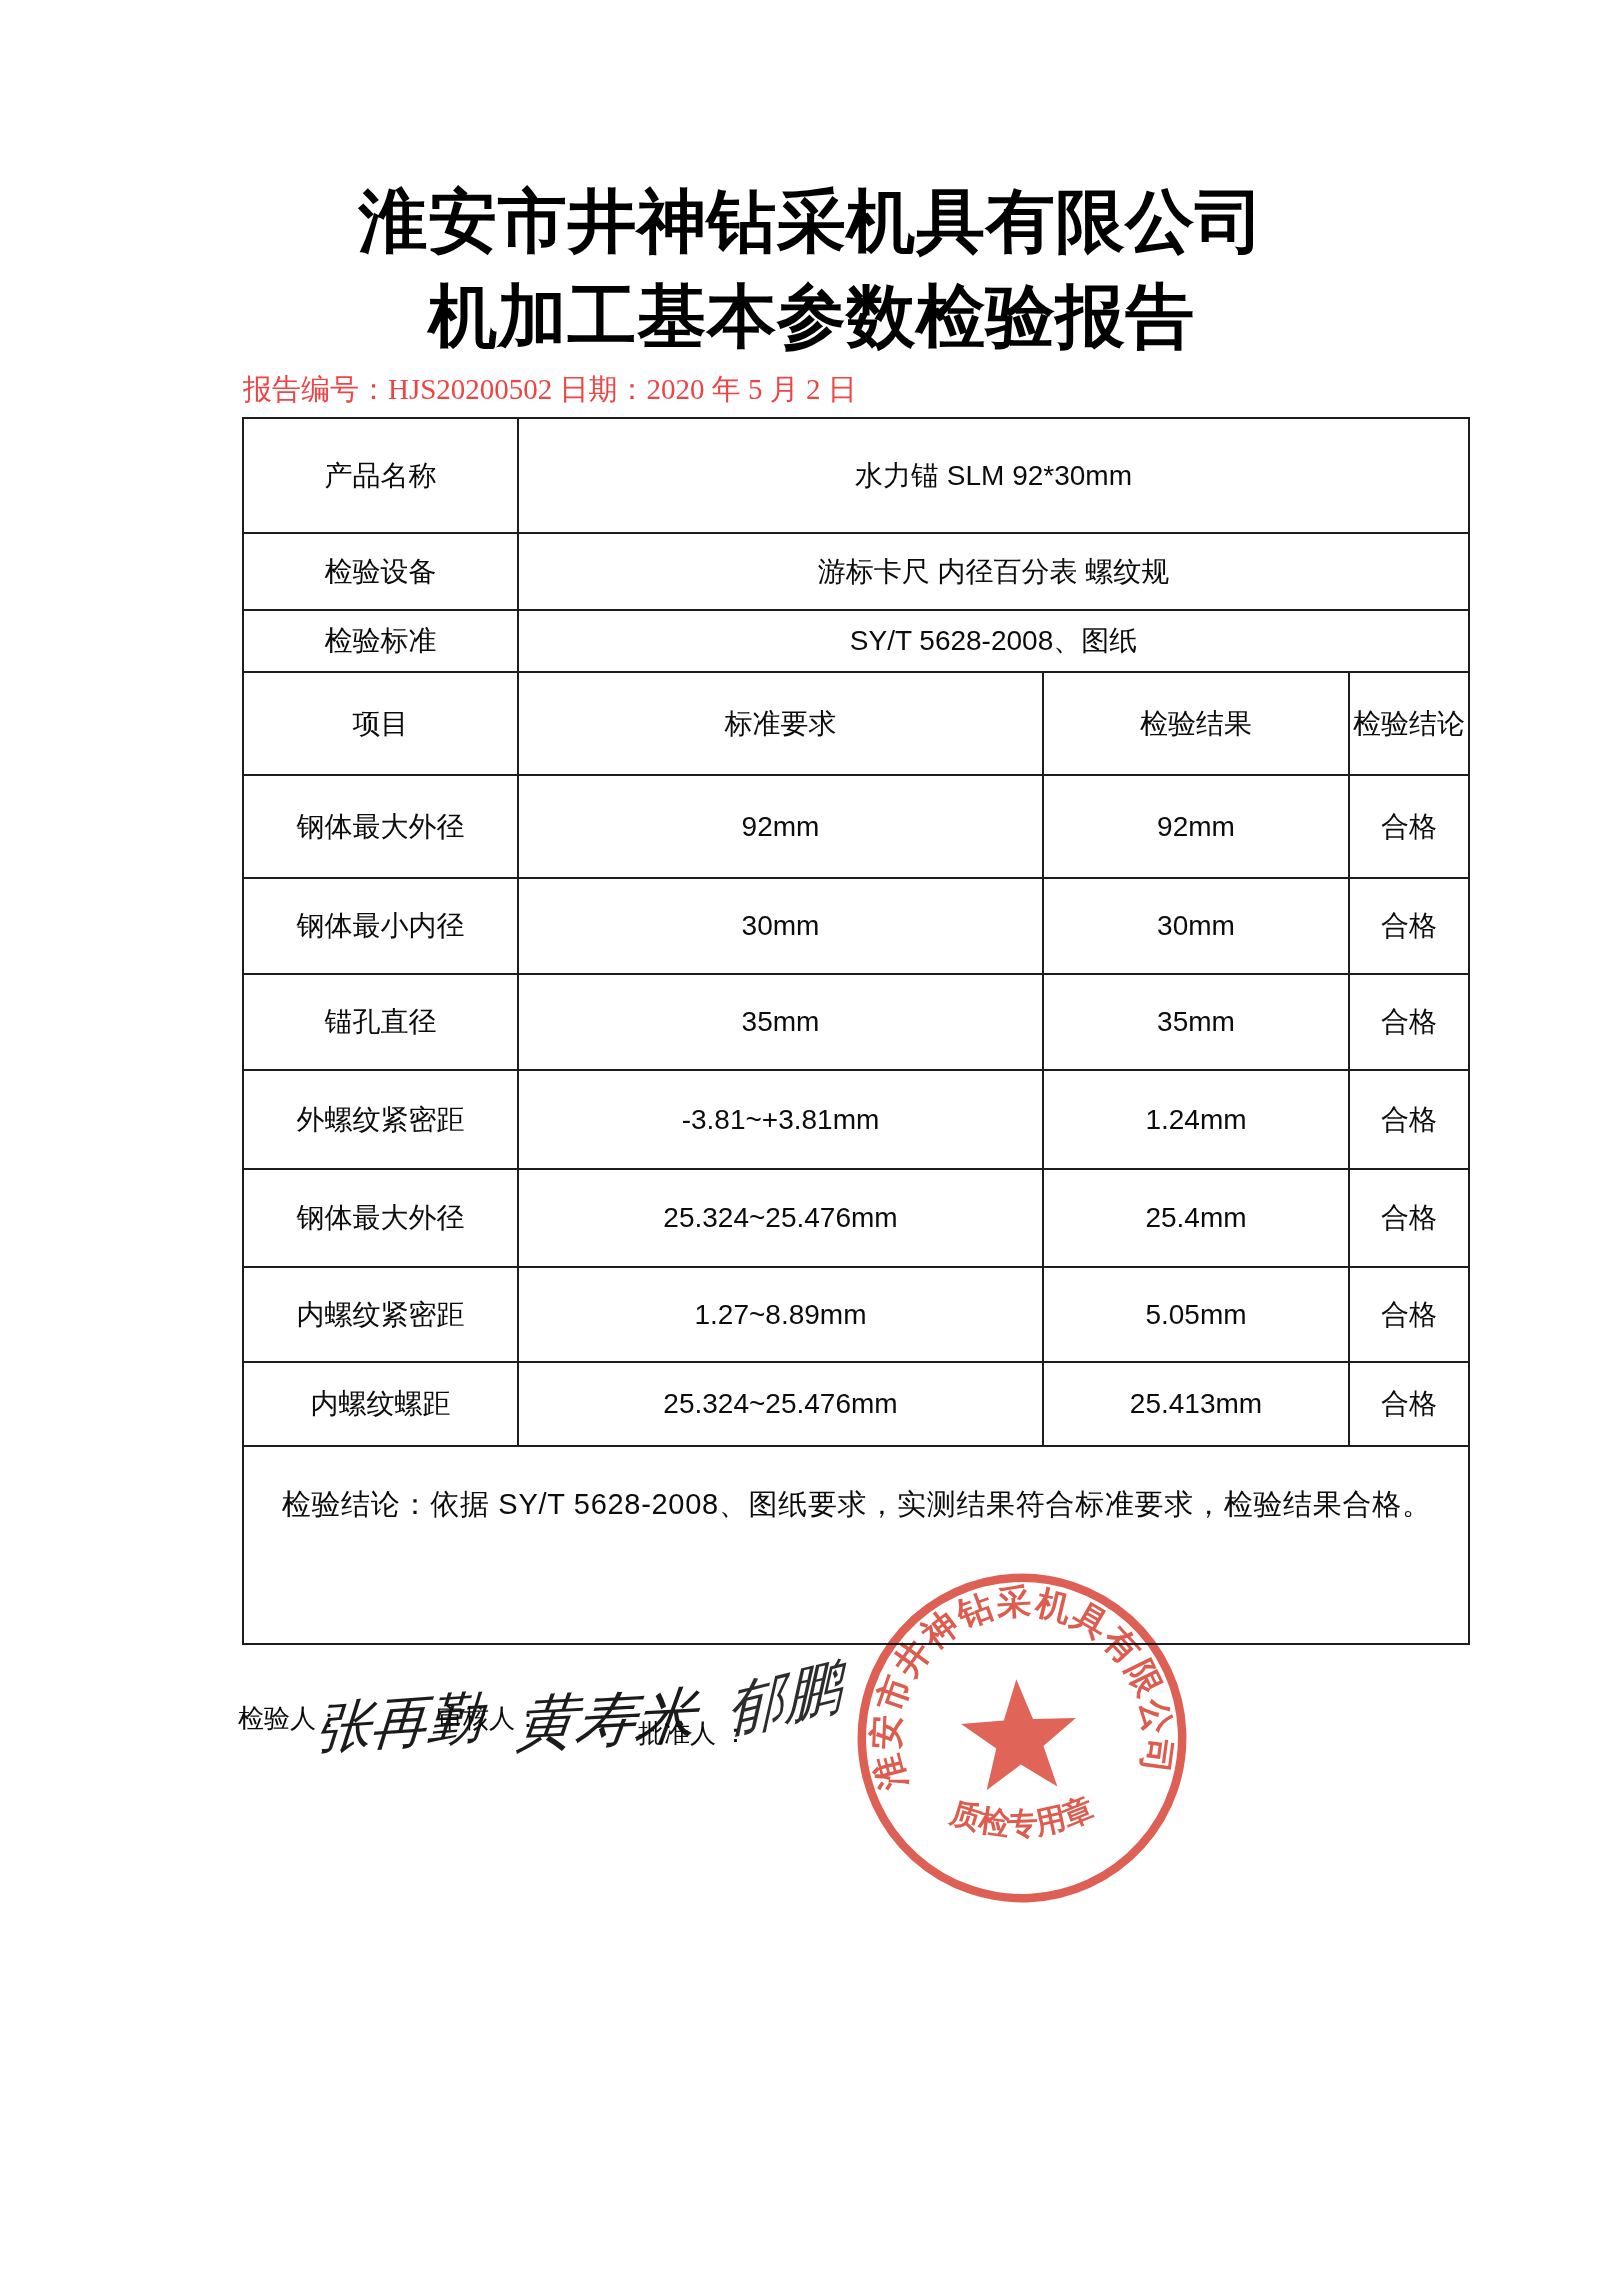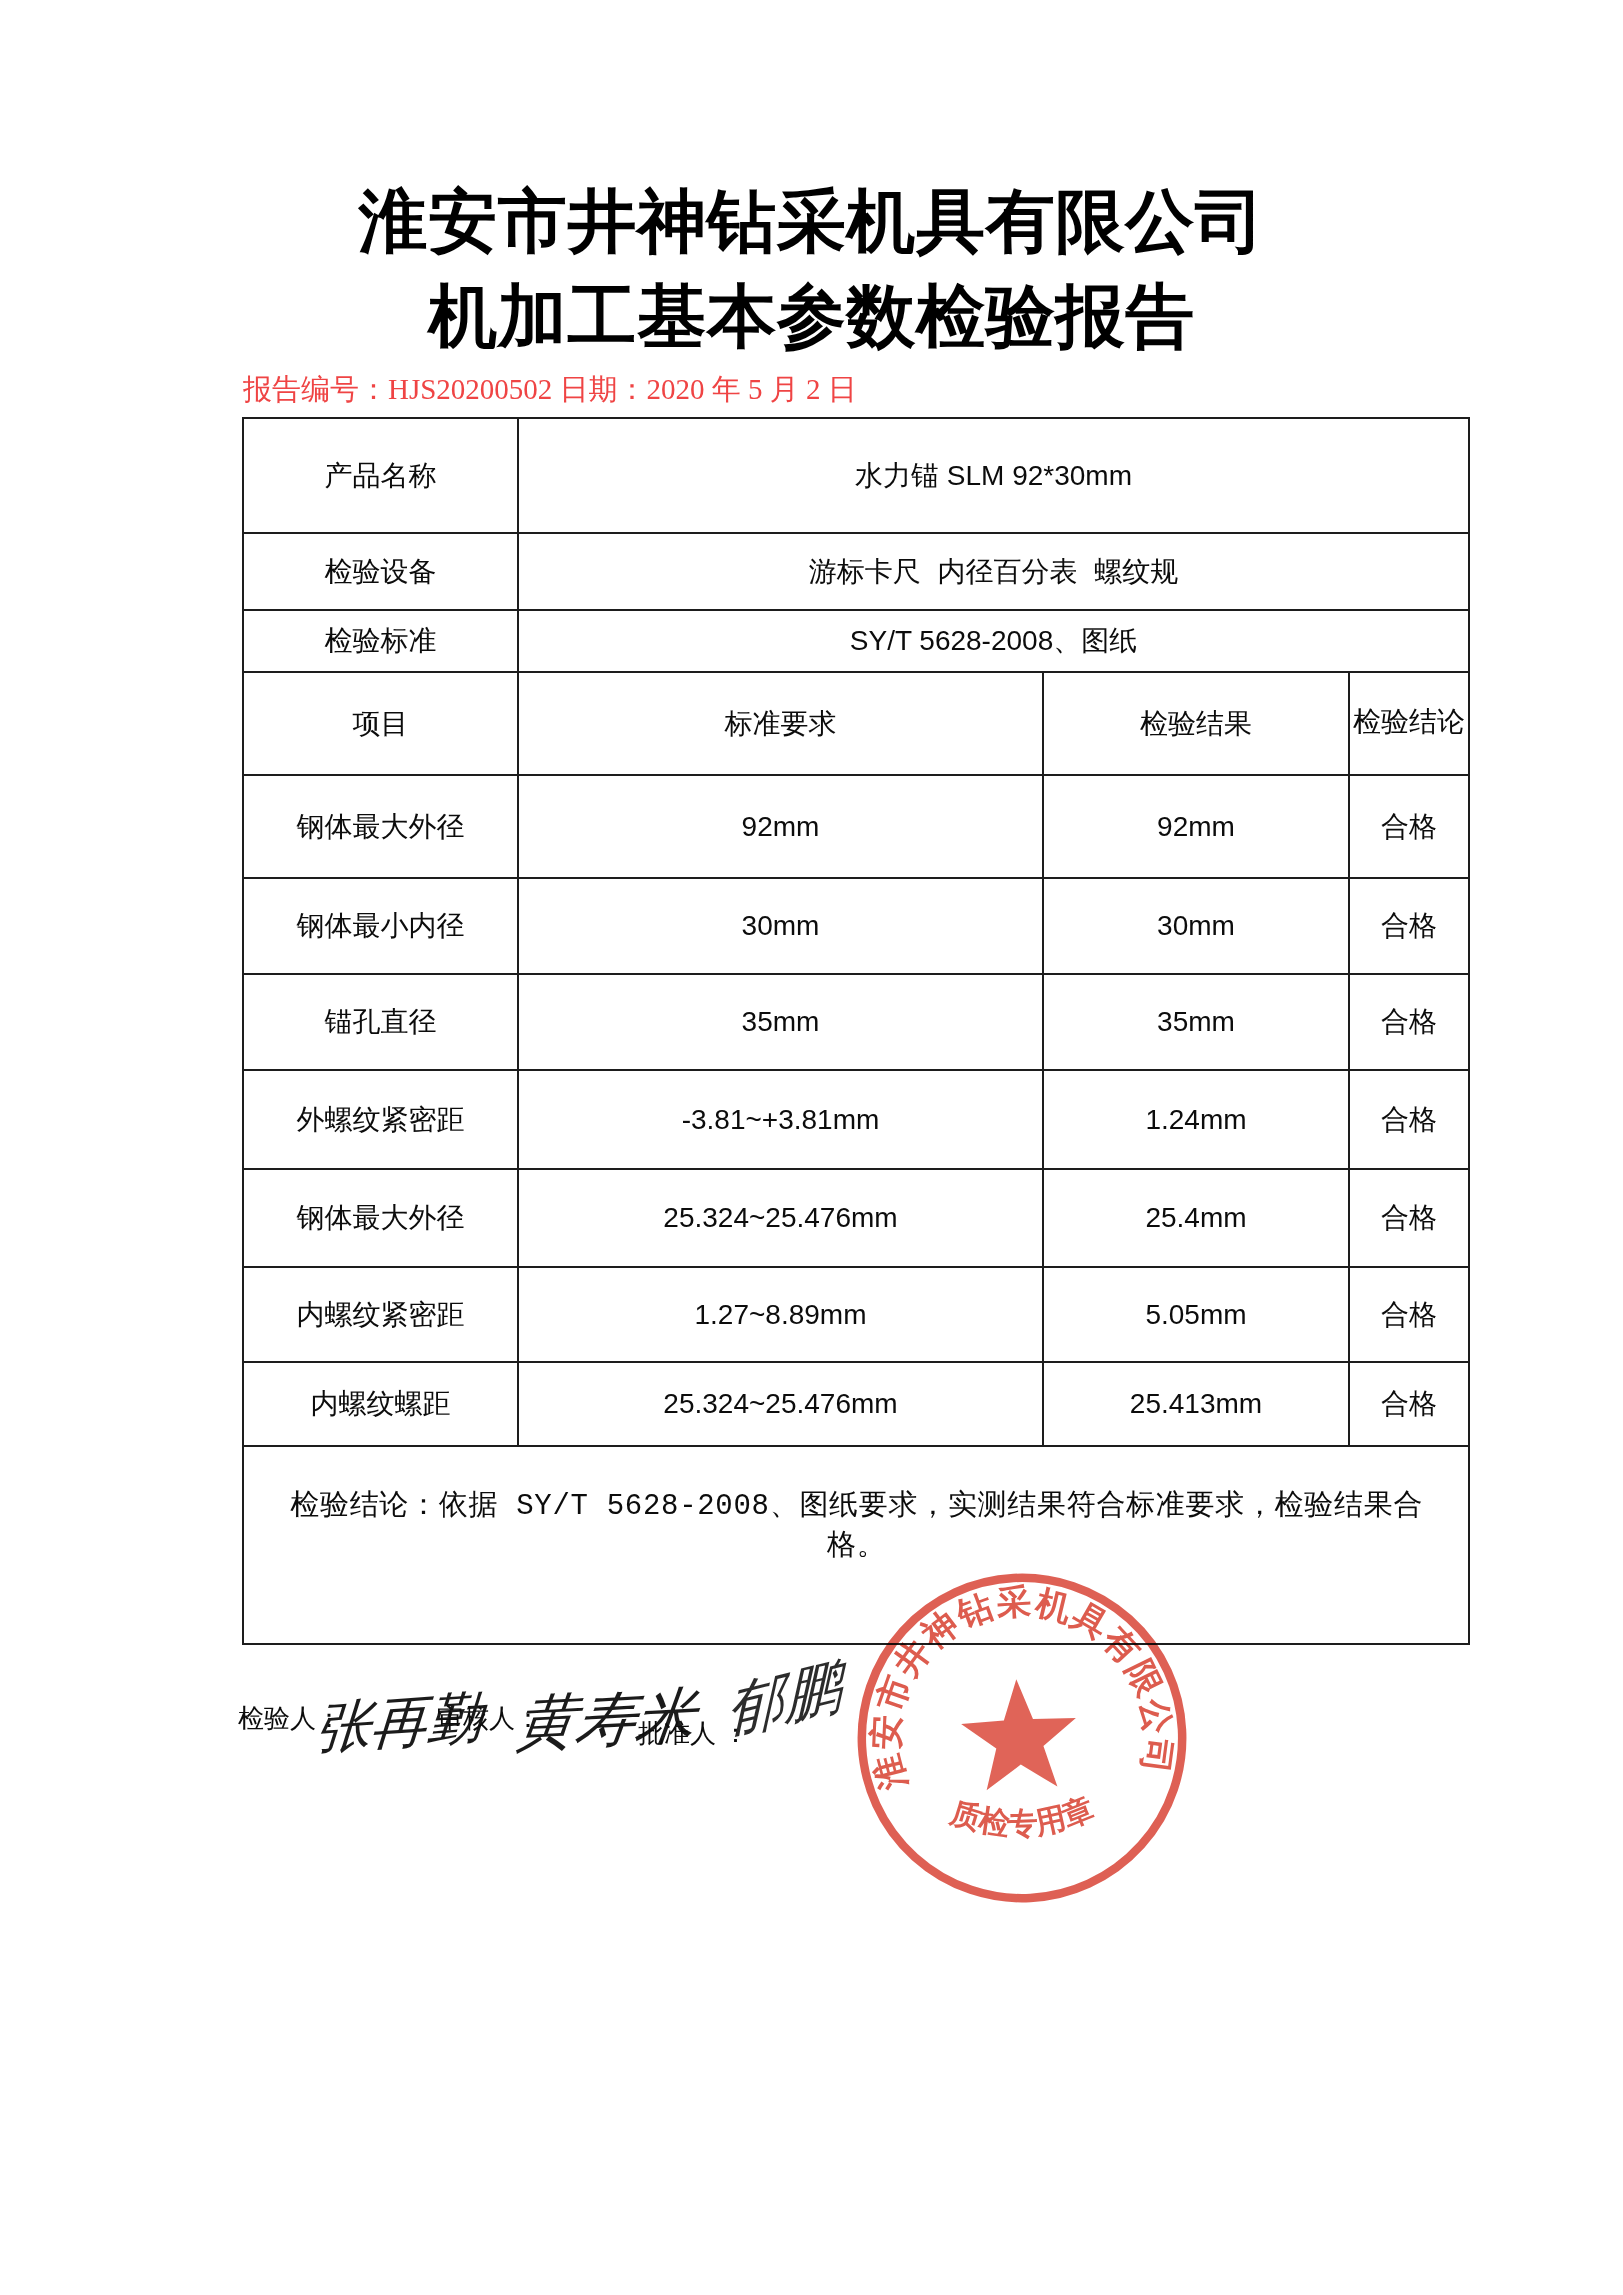--- a/index.html
+++ b/index.html
@@ -47,21 +47,21 @@
   .report-table td, .report-table th {
     border: 2px solid #1d1d1d;
     padding: 0;
     text-align: center;
     vertical-align: middle;
     font-weight: normal;
     font-size: 28px;
     color: #0c0c0c;
     overflow: hidden;
   }
-  .cjk  { font-family: Liberation Mono, monospace; }
+  .cjk  { font-family: Liberation Sans, sans-serif; }
   .val  { font-family: "Liberation Sans", "DejaVu Sans", sans-serif; font-size: 29.5px; }
   .hdr4 { line-height: 1.7; }
 
   .summary-cell {
     text-align: center;
     vertical-align: top !important;
     padding: 38px 15.7px 0 17px !important;
     font-size: 29px !important;
     letter-spacing: 0.7px;
   }

